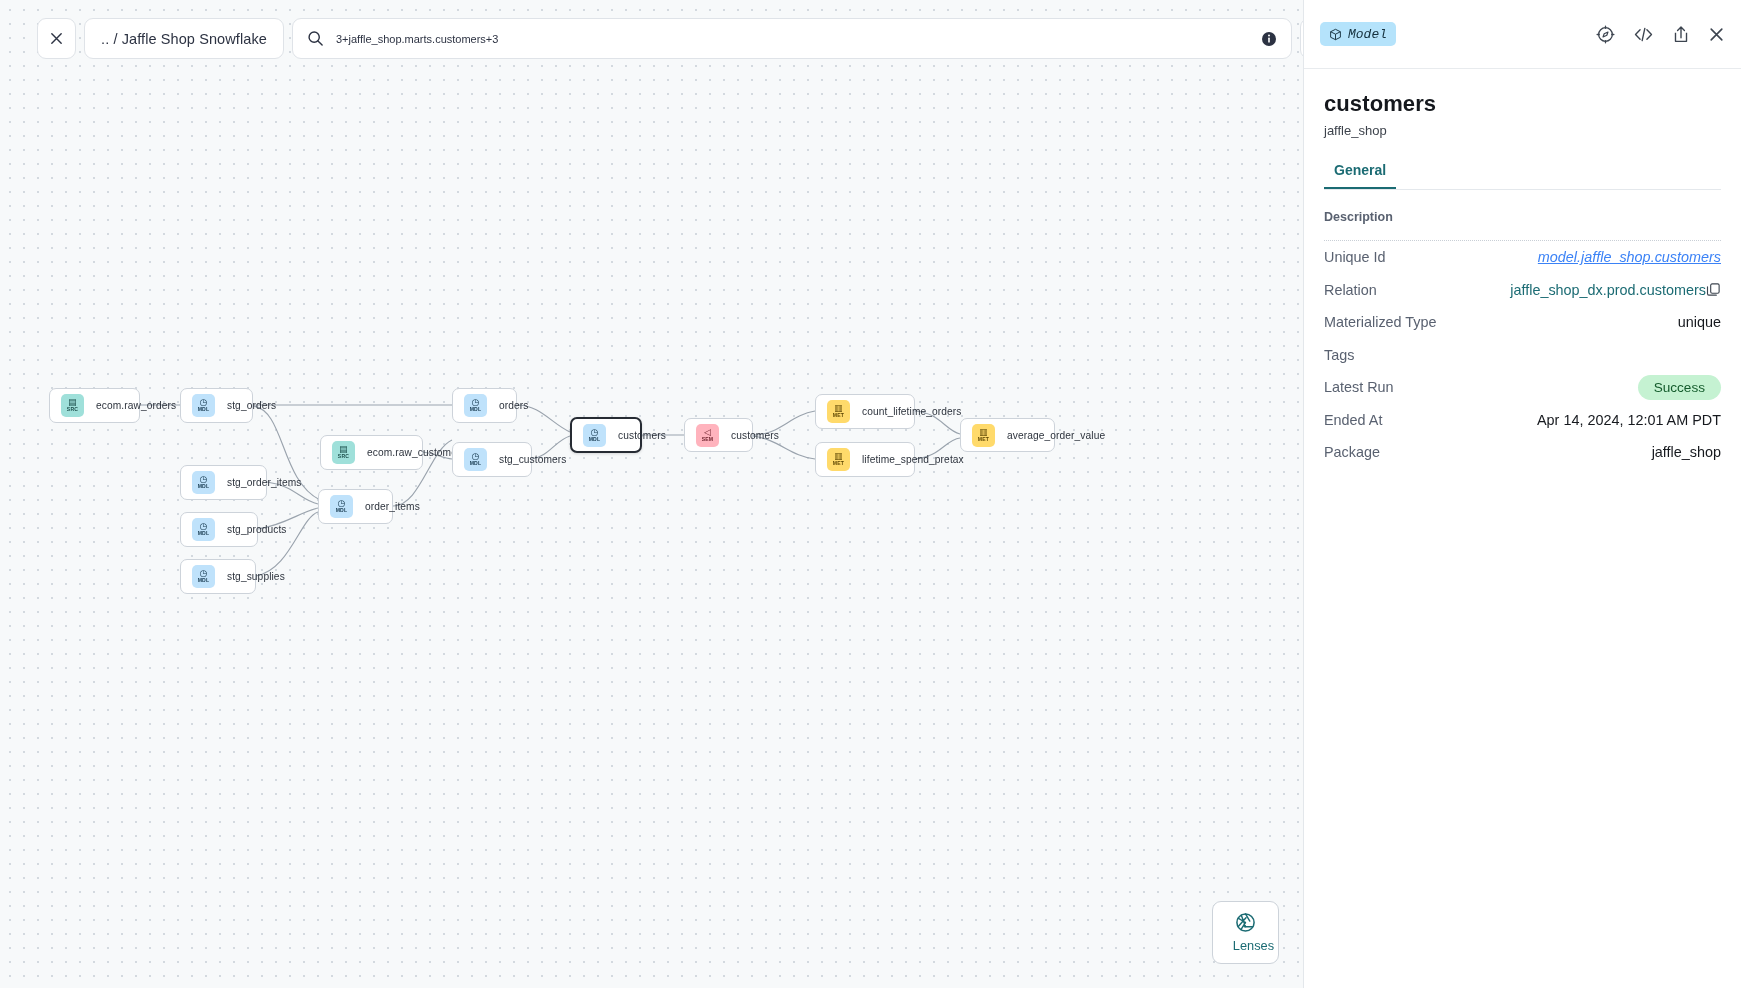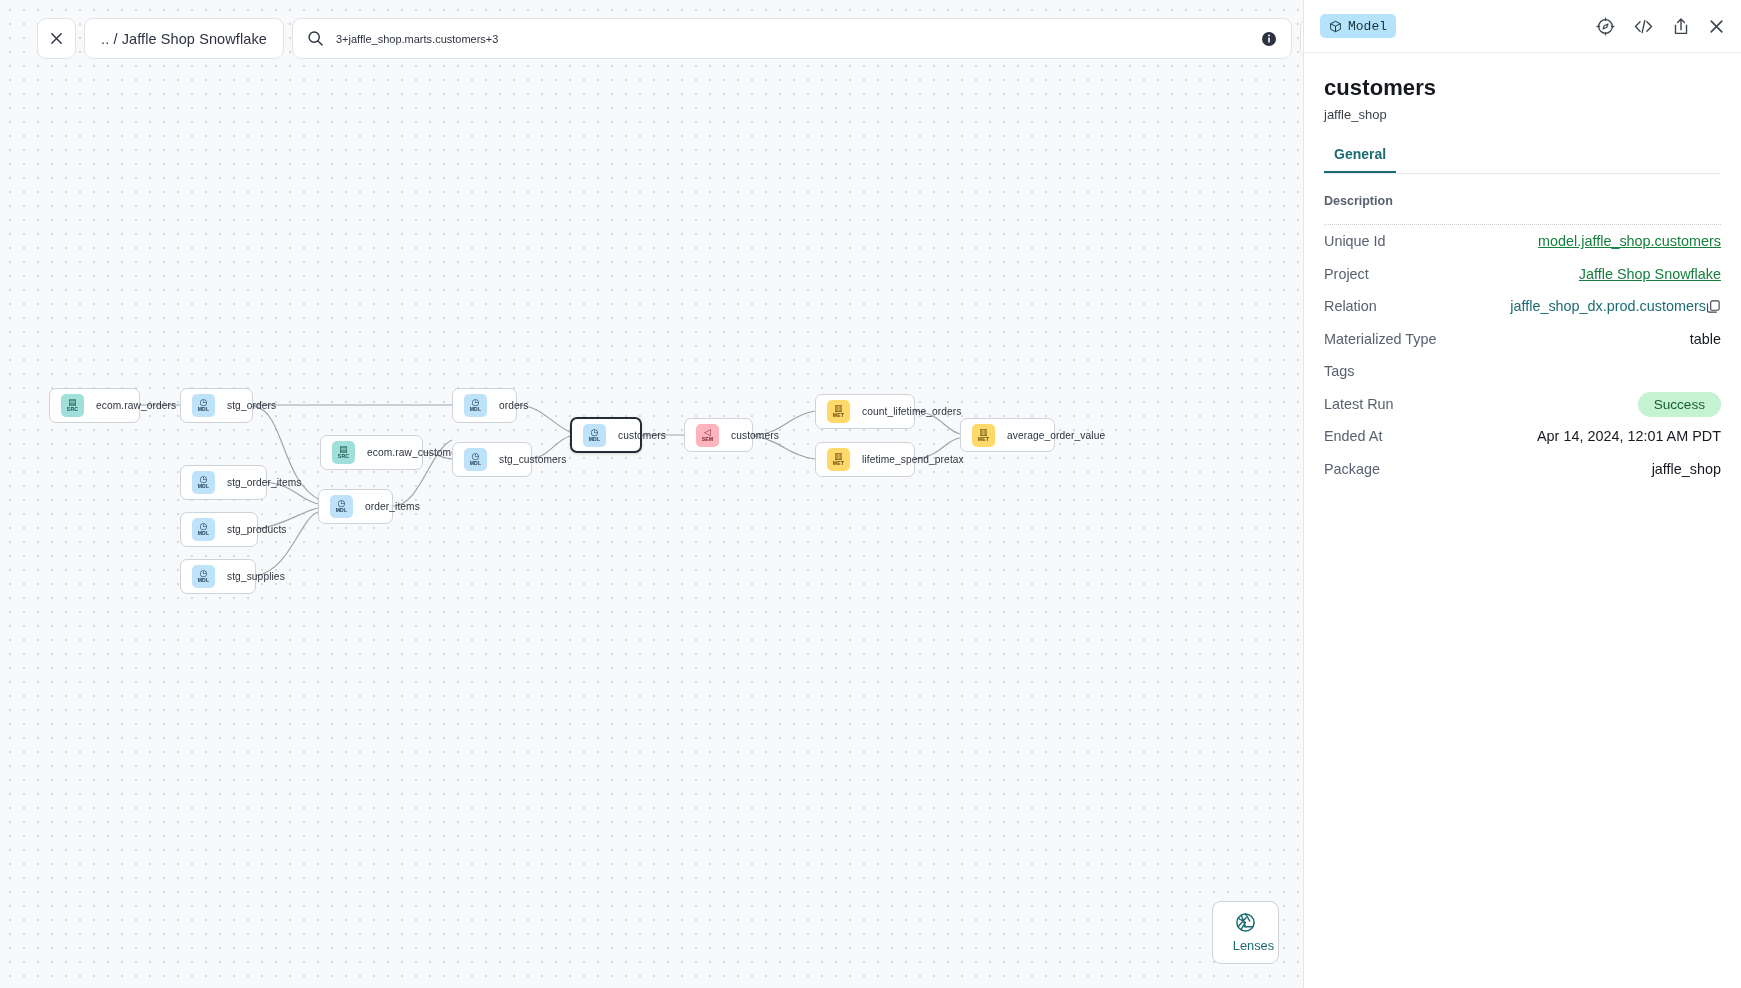--- a/index.html
+++ b/index.html
@@ -96,24 +96,25 @@
   .lenses .ltext { font-size: 12.8px; color: #1b6b73; margin-left: 16px; }
 
   
   .panel {
     width: 438px; height: 988px;
     background: #ffffff;
     border-left: 1px solid #e3e7eb;
     display: flex; flex-direction: column;
   }
   .panel-head {
-    height: 53px; flex: 0 0 auto;
+    height: 69px; flex: 0 0 auto;
     display: flex; align-items: center;
     padding: 0 16px 0 16px;
     border-bottom: 1px solid #e8ebee;
+    font-style: italic;
   }
   .chip {
     background: #b5e3fb; color: #14303d;
     border-radius: 5px; height: 24px;
     display: flex; align-items: center; gap: 6px;
     padding: 0 9px; font-size: 13px;
     font-family: "Liberation Mono", monospace;
     cursor: pointer;
   }
   .head-actions { margin-left: auto; display: flex; align-items: center; gap: 18px; }
@@ -143,21 +144,21 @@
   }
   .hr { border-top: 1px dotted #c9cfd6; margin: 16px 0 0 0; }
 
   .row {
     display: flex; align-items: center; justify-content: space-between;
     min-height: 32.5px; padding: 0; gap: 12px;
   }
   .row + .row { margin-top: 0; }
   .rk { font-size: 14.4px; color: #596170; white-space: nowrap; }
   .rv { font-size: 14.4px; color: #16191e; text-align: right; }
-  .rv.link { color: #15803d; text-decoration: underline; cursor: pointer; }
+  .rv.link { color: #3b82f6; text-decoration: underline; cursor: pointer; font-style: italic; }
   .rv.mono-copy { display: flex; align-items: center; color: #1b6b73; }
   .pill-gray { background: #f0f2f4; border-radius: 4px; padding: 3px 11px; font-size: 14.3px; color: #16191e; }
   .pill-green { background: #c5f2d2; border-radius: 13px; padding: 5px 16px; font-size: 13.6px; color: #145c2c; text-align: right; }
   .copy-btn { cursor: pointer; color: #3c444f; display: inline-flex; }
 </style>
 </head>
 <body>
 
 <div id="app">
 
@@ -374,38 +375,34 @@
 
     <div class="panel-body">
       <div class="sec-label">Description</div>
       <div class="hr"></div>
       <div id="fields">
           <div class="row">
             <div class="rk">Unique Id</div>
             <div class="rv link">model.jaffle_shop.customers</div>
           </div>
           <div class="row">
-            <div class="rk">Project</div>
-            <div class="rv link">Jaffle Shop Snowflake</div>
-          </div>
-          <div class="row">
             <div class="rk">Relation</div>
             <div class="rv mono-copy">
               <span>jaffle_shop_dx.prod.customers</span>
               <span class="copy-btn">
                 <svg width="15" height="15" viewBox="0 0 16 16">
                   <rect x="5" y="2" width="9" height="10" rx="1.5" stroke="#3c444f" stroke-width="1.2" fill="none"></rect>
                   <path d="M11 14 L3 14 A1.4 1.4 0 0 1 1.6 12.6 L1.6 5" stroke="#3c444f" stroke-width="1.2" fill="none" stroke-linecap="round"></path>
                 </svg>
               </span>
             </div>
           </div>
           <div class="row">
             <div class="rk">Materialized Type</div>
-            <div class="rv">table</div>
+            <div class="rv">unique</div>
           </div>
           <div class="row">
             <div class="rk">Tags</div>
             <div class="rv"></div>
           </div>
           <div class="row">
             <div class="rk">Latest Run</div>
             <div class="rv"><span class="pill-green">Success</span></div>
           </div>
           <div class="row">

